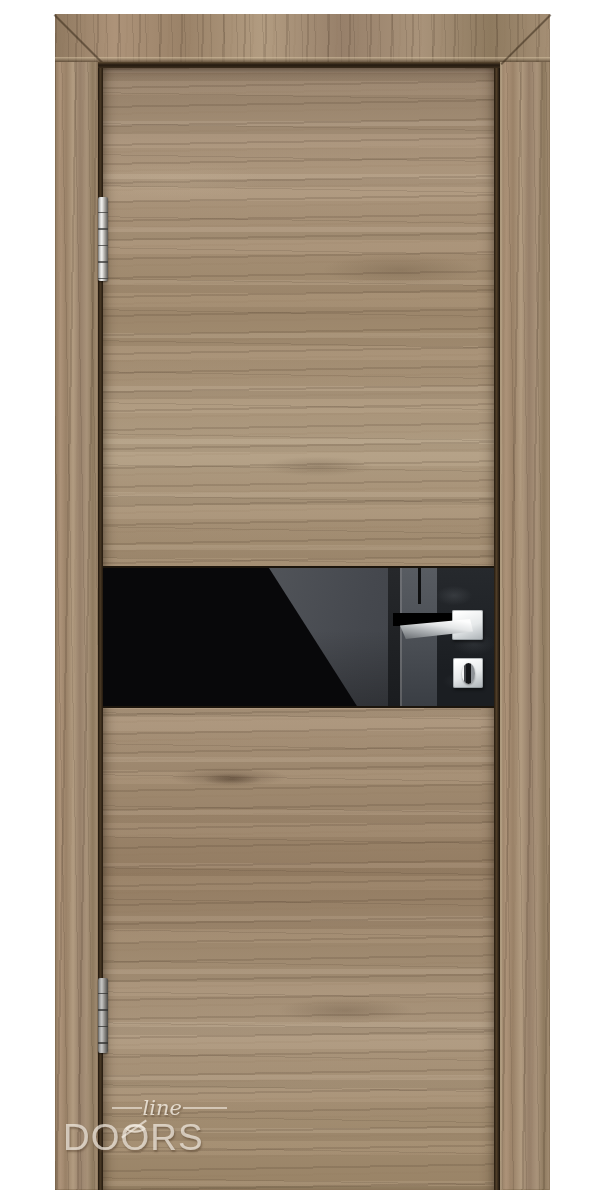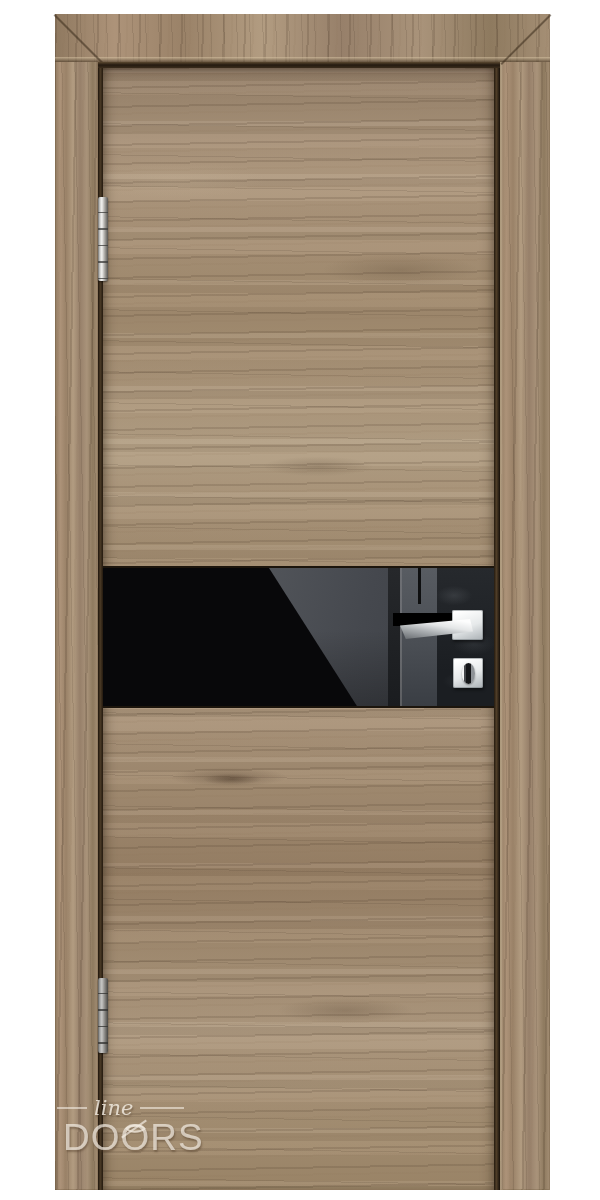--- a/index.html
+++ b/index.html
@@ -104,21 +104,21 @@
     background-image:
       repeating-linear-gradient(180deg, rgba(0,0,0,0) 0 15px, rgba(58,58,56,.75) 15px 16.5px),
       linear-gradient(90deg,#6f6f6d 0%,#c9c9c7 18%,#f2f2f0 38%,#b5b3af 62%,#7c7a76 85%,#565450 100%);
     box-shadow:0 1px 2px rgba(0,0,0,.45);}
   .hinge-top{top:183px;height:84px;}
   .hinge-bottom{top:964px;height:75px;filter:brightness(.82);}
 
   
   .logo{position:absolute;left:2px;top:1084px;width:170px;color:rgba(243,236,226,.72);
     text-shadow:1px 2px 2px rgba(80,60,40,.45);}
-  .logo-line-row{display:flex;align-items:center;justify-content:flex-start;gap:7px;height:20px;}
+  .logo-line-row{display:flex;align-items:center;justify-content:flex-end;gap:1px;height:20px;}
   .dash{height:2px;background:rgba(243,236,226,.6);}
   .dash-l{width:30px;}
   .dash-r{width:44px;}
   .script{font-family:"DejaVu Serif",serif;font-style:italic;font-size:21px;line-height:20px;
     color:rgba(246,240,230,.8);}
   .logo-doors{display:flex;align-items:baseline;margin-top:1px;padding-left:6px;
     font-size:37px;font-weight:400;letter-spacing:1px;line-height:38px;}
   .o2{position:relative;display:inline-block;}
   .leaf-icon{position:absolute;left:-2px;top:9px;width:30px;height:2px;
     background:rgba(243,236,226,.7);transform:rotate(-35deg);transform-origin:50% 50%;}

